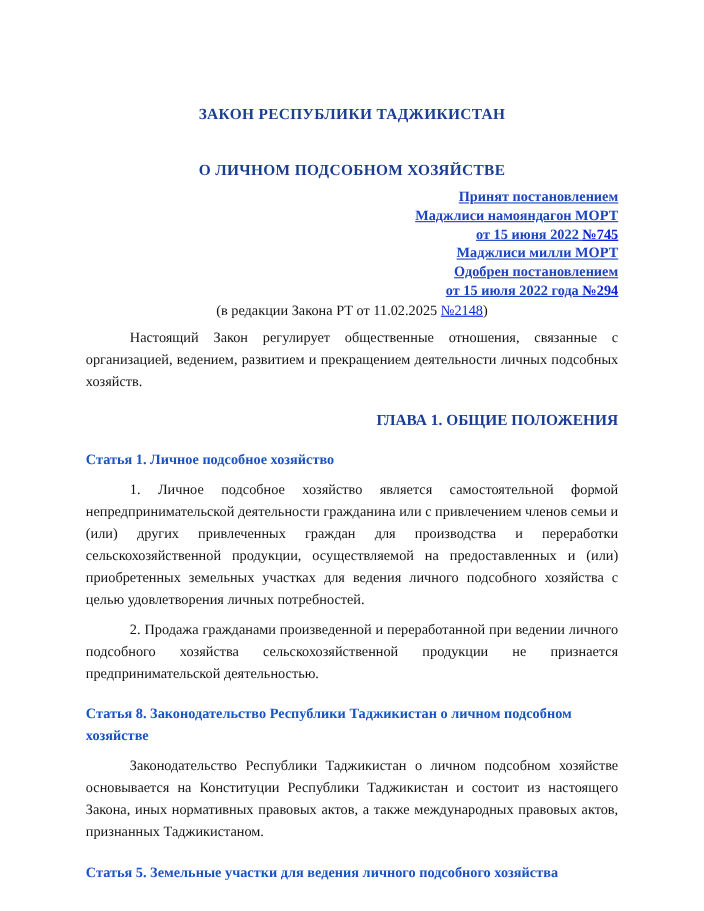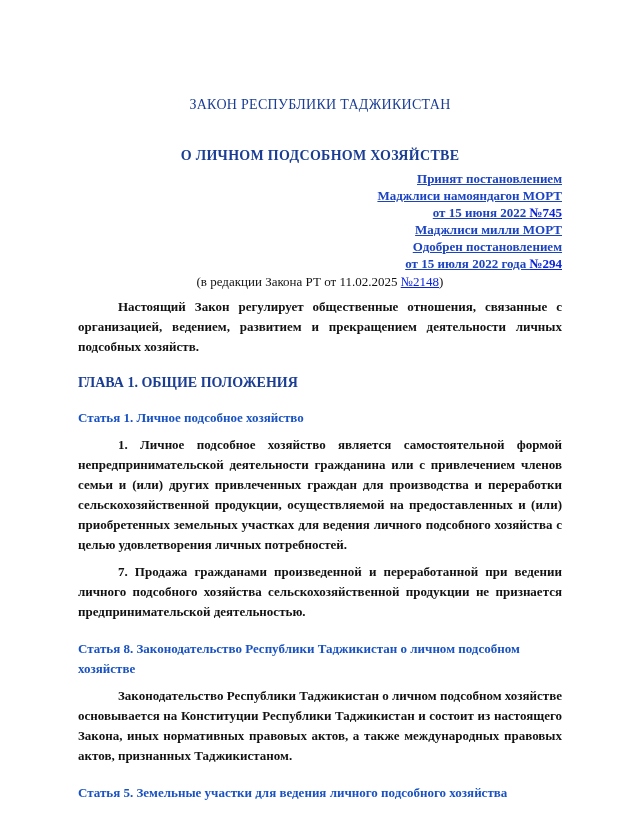--- a/index.html
+++ b/index.html
@@ -14,21 +14,21 @@
     margin: 0 auto;
     background: #ffffff;
     font-family: "Liberation Serif", "DejaVu Serif", serif;
     color: #121212;
     box-sizing: border-box;
     padding: 97px 78px 0 78px;
     overflow: hidden;
   }
   .doc-title {
     text-align: center;
-    font-weight: normal;
+    font-weight: bold;
     font-size: 14px;
     line-height: 15px;
     color: #1b3e94;
     letter-spacing: 0.3px;
   }
   .doc-subtitle {
     margin-top: 36px;
     text-align: center;
     font-weight: bold;
     font-size: 14px;
@@ -57,25 +57,24 @@
     line-height: 17px;
     color: #121212;
   }
   .body-par {
     margin: 7px 0 0 0;
     font-size: 13px;
     line-height: 20px;
     text-align: justify;
     text-indent: 40px;
     color: #121212;
-    font-weight: bold;
   }
   .chapter-heading {
     margin-top: 18px;
-    text-align: left;
+    text-align: right;
     font-weight: bold;
     font-size: 14px;
     line-height: 16px;
     color: #1b3e94;
   }
   .article-heading {
     margin-top: 17px;
     font-weight: bold;
     font-size: 13px;
     line-height: 20px;
@@ -103,21 +102,21 @@
   <div class="edition-line"><span>(в редакции Закона РТ от 11.02.2025 </span><a class="doc-link" href="#">№2148</a><span>)</span></div>
 
   <p class="body-par">Настоящий Закон регулирует общественные отношения, связанные с организацией, ведением, развитием и прекращением деятельности личных подсобных хозяйств.</p>
 
   <div class="chapter-heading">ГЛАВА 1. ОБЩИЕ ПОЛОЖЕНИЯ</div>
 
   <div class="article-heading">Статья 1. Личное подсобное хозяйство</div>
 
   <p class="body-par">1. Личное подсобное хозяйство является самостоятельной формой непредпринимательской деятельности гражданина или с привлечением членов семьи и (или) других привлеченных граждан для производства и переработки сельскохозяйственной продукции, осуществляемой на предоставленных и (или) приобретенных земельных участках для ведения личного подсобного хозяйства с целью удовлетворения личных потребностей.</p>
 
-  <p class="body-par">7. Продажа гражданами произведенной и переработанной при ведении личного подсобного хозяйства сельскохозяйственной продукции не признается предпринимательской деятельностью.</p>
+  <p class="body-par">2. Продажа гражданами произведенной и переработанной при ведении личного подсобного хозяйства сельскохозяйственной продукции не признается предпринимательской деятельностью.</p>
 
   <div class="article-heading">Статья 8. Законодательство Республики Таджикистан о личном подсобном хозяйстве</div>
 
   <p class="body-par">Законодательство Республики Таджикистан о личном подсобном хозяйстве основывается на Конституции Республики Таджикистан и состоит из настоящего Закона, иных нормативных правовых актов, а также международных правовых актов, признанных Таджикистаном.</p>
 
   <div class="article-heading">Статья 5. Земельные участки для ведения личного подсобного хозяйства</div>
 
 </div>
 
 </body></html>

